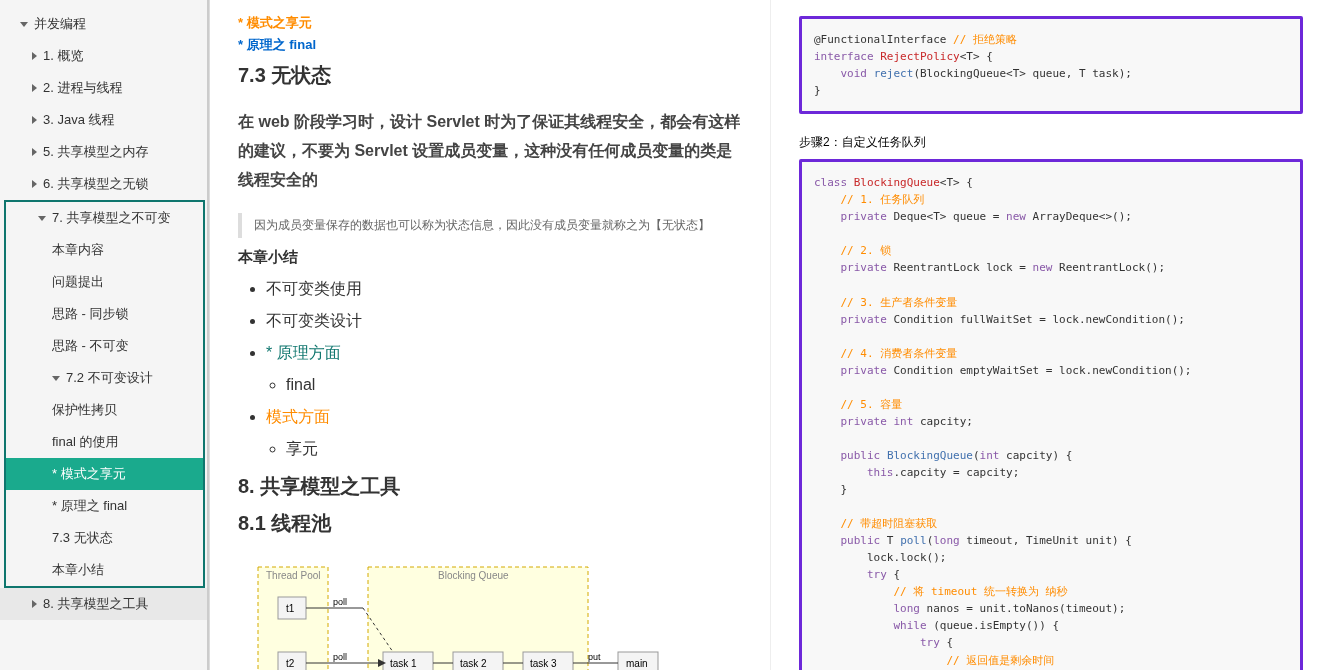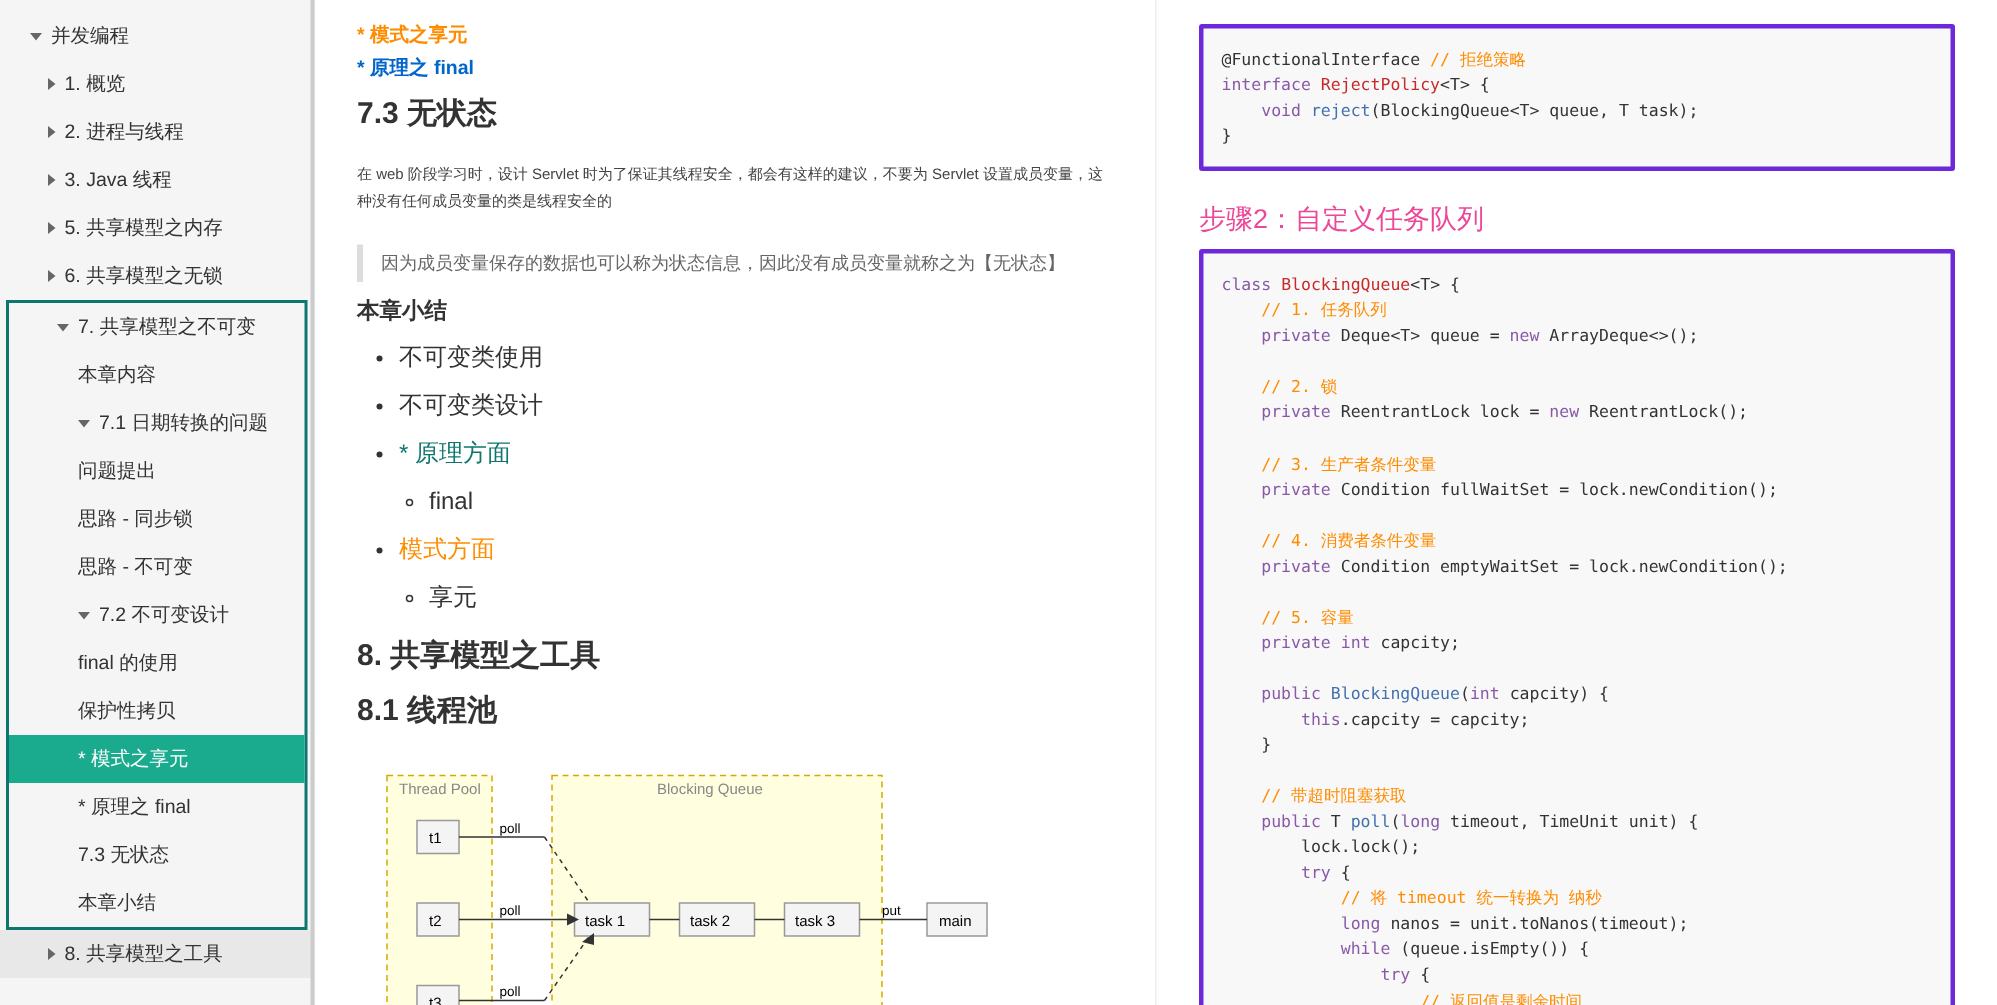--- a/index.html
+++ b/index.html
@@ -16,27 +16,27 @@
 .lvl2 { padding-left:46px; }
 .lvl3 { padding-left:46px; }
 .hl-box { border:2px solid #0f766e; margin:0 4px; }
 .content { flex:1; display:flex; overflow:hidden; }
 .col { flex:1; padding:10px 28px; overflow-y:auto; border-right:1px solid #eee; }
 .col:last-child { border-right:none; }
 h2 { font-size:20px; font-weight:bold; margin:8px 0 10px; }
 h3 { font-size:15px; font-weight:bold; margin:10px 0 6px; }
 .link-orange { color:#ff8c00; font-weight:bold; font-size:13px; margin:4px 0; }
 .link-blue { color:#0066cc; font-weight:bold; font-size:13px; margin:4px 0; }
-p { font-size:10px; line-height:1.8; margin:19px 0; color:#444; }
+p { font-size:16px; line-height:1.8; margin:19px 0; color:#444;font-weight:bold; }
 blockquote { border-left:4px solid #ddd; padding:4px 12px; margin:8px 0; color:#666; font-size:12px; }
 ul.bul { list-style:disc; padding-left:28px; font-size:16px; line-height:2; }
 ul.bul ul { list-style:circle; padding-left:20px; }
 .bul .blue { color:#0f766e; }
 .bul .orange { color:#ff8c00; }
-.step { font-size:18px; color:#ec4899; margin:20px 0 8px; }
+.step { font-size:12px; color:#000000; margin:20px 0 8px; }
 .diagram { margin:20px 0; }
 .diagram svg { display:block; }
 .codebox { background:#f8f8f8; border:3px solid #6d28d9; padding:12px; font-family:Consolas,Monaco,monospace; font-size:11px; line-height:1.55; white-space:pre; overflow-x:auto; border-radius:2px; margin:6px 0; }
 .codebox .kw { color:#8959a8; }
 .codebox .cm2 { color:#ff8c00; }
 .codebox .num { color:#c82829; }
 .codebox .fn { color:#4271ae; }
 .codebox .type { color:#c82829; }
 </style>
 </head>
@@ -69,42 +69,38 @@
     </div>
 
   <div class="hl-box">
     <div class="nav-item lvl1">
         <span class="caret down"></span>
         <span>7. 共享模型之不可变</span>
       </div>
     <div class="nav-item lvl2">
         <span>本章内容</span>
       </div>
-    <div class="nav-item lvl2">
-        <span class="caret down"></span>
-        <span>7.1 日期转换的问题</span>
-      </div>
     <div class="nav-item lvl3">
         <span>问题提出</span>
       </div>
     <div class="nav-item lvl3">
         <span>思路 - 同步锁</span>
       </div>
     <div class="nav-item lvl3">
         <span>思路 - 不可变</span>
       </div>
     <div class="nav-item lvl2">
         <span class="caret down"></span>
         <span>7.2 不可变设计</span>
       </div>
     <div class="nav-item lvl3">
+        <span>保护性拷贝</span>
+      </div>
+    <div class="nav-item lvl3">
         <span>final 的使用</span>
-      </div>
-    <div class="nav-item lvl3">
-        <span>保护性拷贝</span>
       </div>
     <div class="nav-item lvl3 active">
         <span>* 模式之享元</span>
       </div>
     <div class="nav-item lvl3">
         <span>* 原理之 final</span>
       </div>
     <div class="nav-item lvl2">
         <span>7.3 无状态</span>
       </div>

